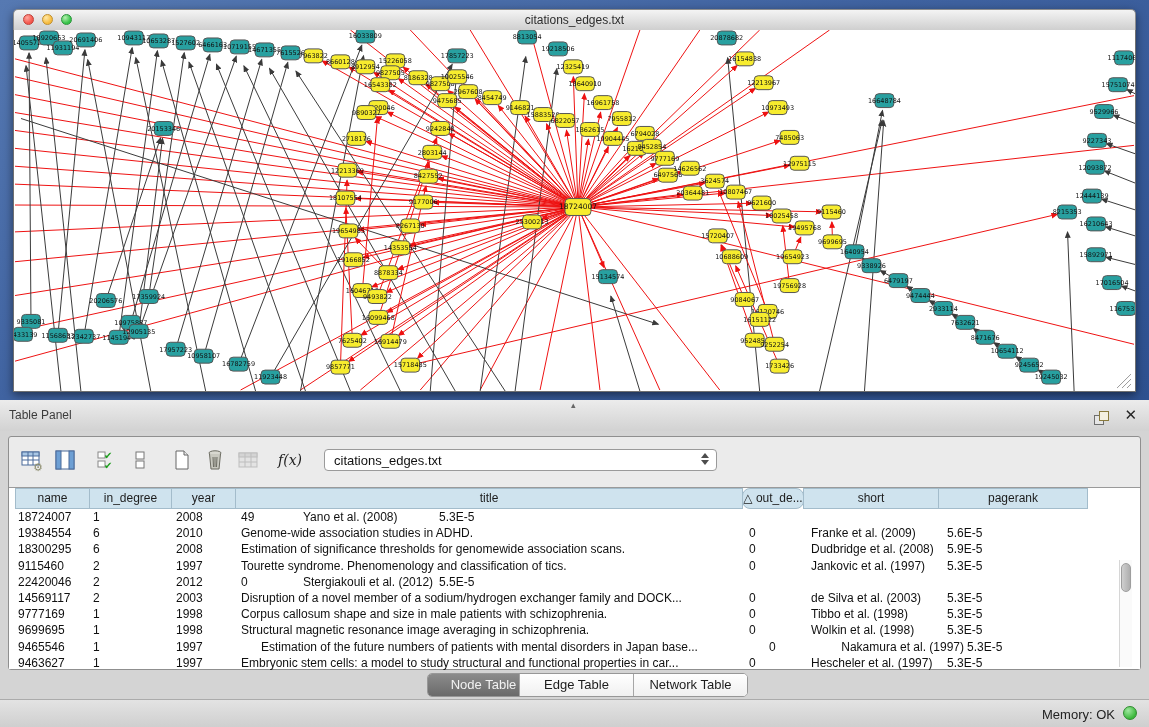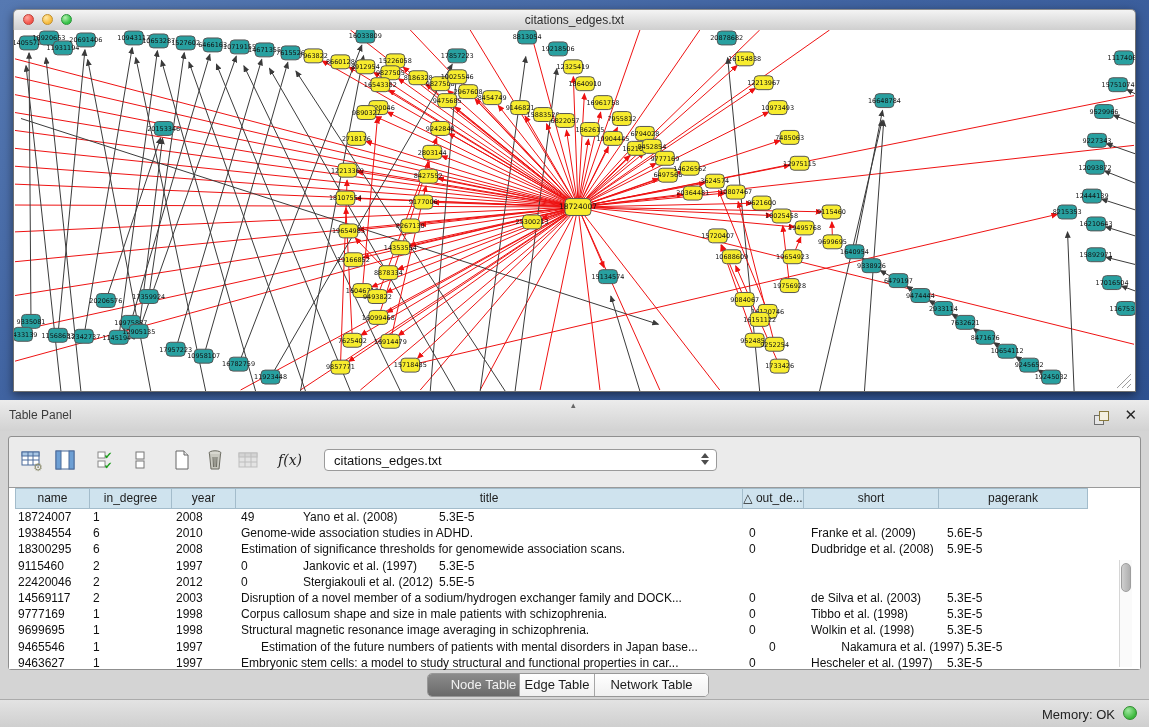--- a/index.html
+++ b/index.html
@@ -835,21 +835,21 @@
           </span>
       </div>
     </div>
 
     <div class="table-area">
       <div class="thead" id="thead">
           <div class="th" style="width: 75px;">name</div>
           <div class="th" style="width: 83px;">in_degree</div>
           <div class="th" style="width: 65px;">year</div>
           <div class="th" style="width: 508px;">title</div>
-          <div class="th" style="width: 62px;">△ out_de...</div>
+          <div class="th" style="width: 62px; border-radius: 8px;">△ out_de...</div>
           <div class="th" style="width: 136px;">short</div>
           <div class="th" style="width: 150px;">pagerank</div>
         </div>
       <div class="tbody" id="tbody">
           <div class="tr">
             <div class="td" style="width: 75px;">18724007</div>
             <div class="td" style="width: 83px;">1</div>
             <div class="td" style="width: 65px;">2008</div>
             <div class="td" style="width: 62px;">49</div>
             <div class="td" style="width: 136px;">Yano et al. (2008)</div>
@@ -870,20 +870,21 @@
             <div class="td" style="width: 65px;">2008</div>
             <div class="td" style="width: 508px;">Estimation of significance thresholds for genomewide association scans.</div>
             <div class="td" style="width: 62px;">0</div>
             <div class="td" style="width: 136px;">Dudbridge et al. (2008)</div>
             <div class="td" style="width: 150px;">5.9E-5</div>
           </div>
           <div class="tr">
             <div class="td" style="width: 75px;">9115460</div>
             <div class="td" style="width: 83px;">2</div>
             <div class="td" style="width: 65px;">1997</div>
+            <div class="td" style="width: 508px;">Tourette syndrome. Phenomenology and classification of tics.</div>
             <div class="td" style="width: 62px;">0</div>
             <div class="td" style="width: 136px;">Jankovic et al. (1997)</div>
             <div class="td" style="width: 150px;">5.3E-5</div>
           </div>
           <div class="tr">
             <div class="td" style="width: 75px;">22420046</div>
             <div class="td" style="width: 83px;">2</div>
             <div class="td" style="width: 65px;">2012</div>
             <div class="td" style="width: 62px;">0</div>
             <div class="td" style="width: 136px;">Stergiakouli et al. (2012)</div>
@@ -936,21 +937,21 @@
           </div>
         </div>
       <div class="vscroll">
           <div class="vthumb"></div>
         </div>
     </div>
   </div>
 
   <div class="tabbar" id="tabbar">
       <div class="tab selected" style="width: 92px;">Node Table</div>
-      <div class="tab" style="width: 75px;">Edge Table</div>
+      <div class="tab" style="width: 114px;">Edge Table</div>
       <div class="tab" style="width: 113px;">Network Table</div>
     </div>
 
   <div class="statusbar">
     <span class="mem">Memory: OK</span>
     <span class="memdot"></span>
   </div>
 </div>
 
 </body></html>

